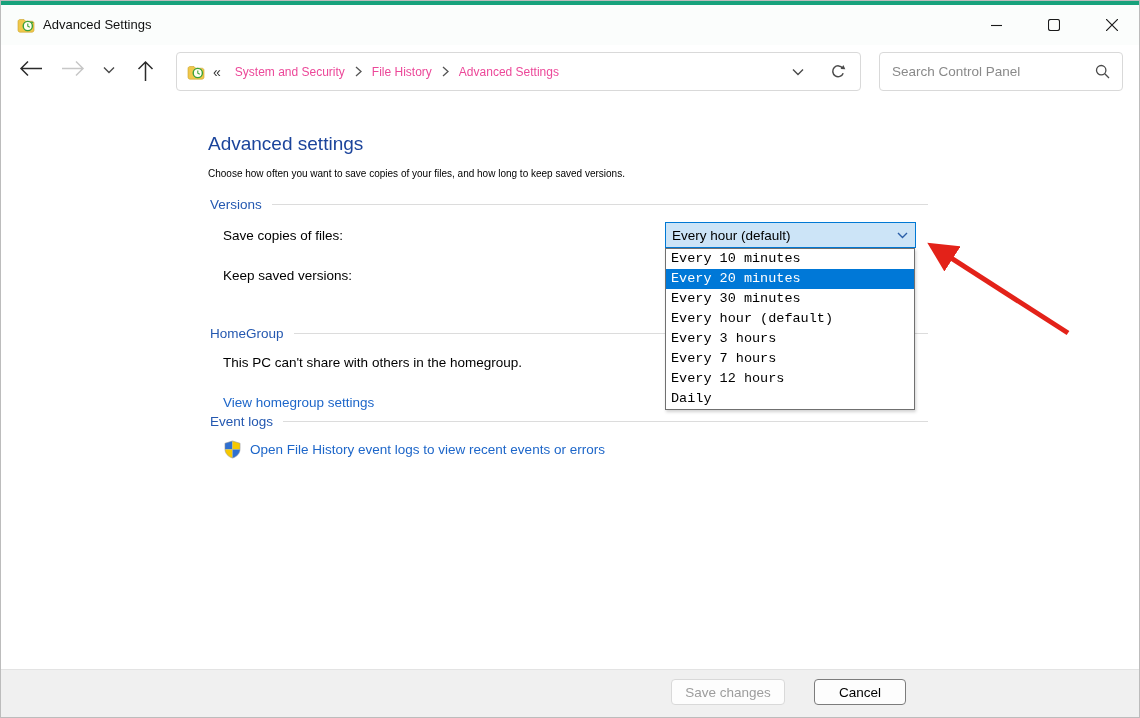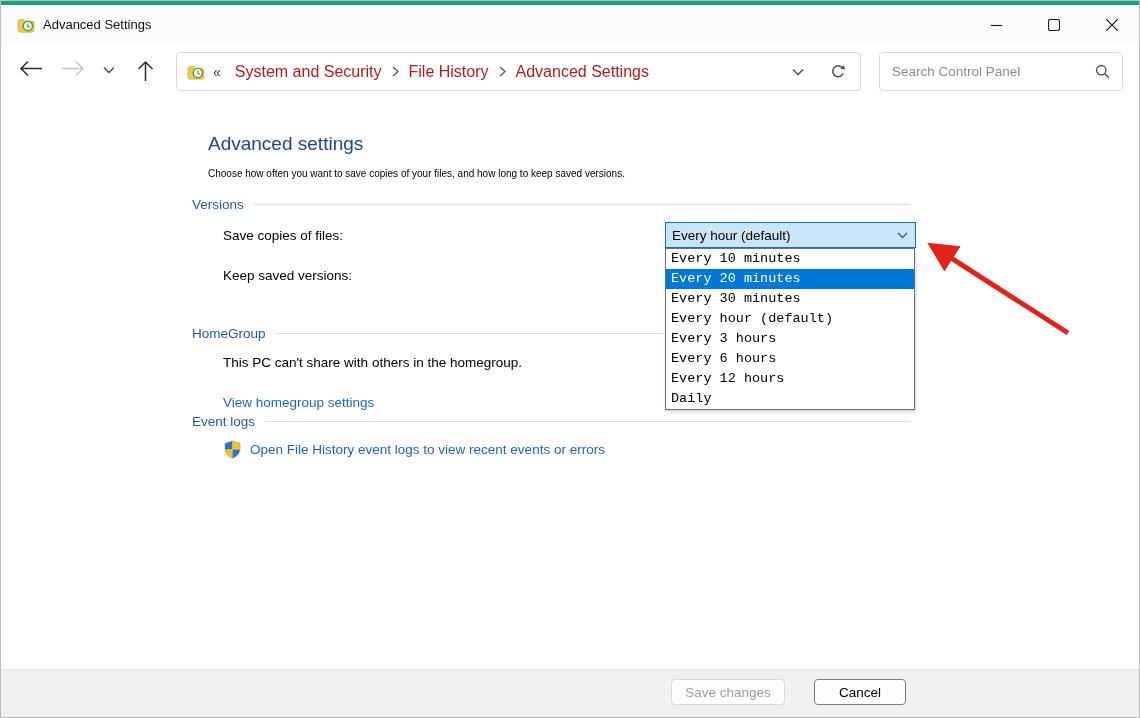--- a/index.html
+++ b/index.html
@@ -17,37 +17,37 @@
   .winbtn.min { left:966px; } .winbtn.max { left:1024px; } .winbtn.close { left:1082px; }
 
   
   .navrow { position:absolute; top:44px; left:0; width:100%; height:52px; background:#fff; }
   .navbtn { position:absolute; top:15px; display:flex; align-items:center; justify-content:center; }
   .nav-back { left:18px; } .nav-fwd { left:60px; } .nav-chev { left:102px; top:21px; } .nav-up { left:136px; }
 
   .crumbbar { position:absolute; left:175px; top:7px; width:685px; height:39px; border:1px solid #d9d9d9; border-radius:4px; background:#fff; display:flex; align-items:center; padding:0 10px; }
   .crumbbar .fh-icon { width:18px; height:18px; margin-right:8px; flex:0 0 auto; }
   .crumb-collapsed { font-size:14px; color:#333; margin-right:10px; }
-  .crumb { font-size:16px; color:#b91c1c; padding:0 4px; white-space:nowrap; }
+  .crumb { font-size:12px; color:#ec4899; padding:0 4px; white-space:nowrap; }
   .crumb-sep { margin:0 6px; display:flex; align-items:center; }
   .crumb-spacer { flex:1; }
   .crumb-chev { margin-right:26px; display:flex; align-items:center; }
   .crumb-refresh { margin-right:4px; display:flex; align-items:center; }
 
   .searchbox { position:absolute; left:878px; top:7px; width:244px; height:39px; border:1px solid #d9d9d9; border-radius:4px; background:#fff; display:flex; align-items:center; }
   .searchbox input { flex:1; border:none; outline:none; font-size:13.5px; padding:0 0 0 12px; color:#222; font-family:inherit; background:transparent; }
   .searchbox input::placeholder { color:#8a8a8a; }
   .searchbox .mag { margin-right:12px; display:flex; }
 
   
   .content { position:absolute; top:96px; left:0; width:1140px; height:572px; background:#fff; }
   .page-heading { position:absolute; left:207px; top:36px; font-size:19px; color:#1b449b; font-weight:400; }
   .page-desc { position:absolute; left:207px; top:71px; font-size:10px; color:#000; }
 
-  .section-header { position:absolute; left:191px; width:718px; display:flex; align-items:center; gap:10px; }
+  .section-header { position:absolute; left:209px; width:718px; display:flex; align-items:center; gap:10px; }
   .section-header .sh-label { font-size:13.5px; color:#2458b0; white-space:nowrap; }
   .section-header .sh-line { flex:1; height:1px; background:#dcdcdc; }
   .sec-versions { top:100px; }
   .sec-homegroup { top:229px; }
   .sec-eventlogs { top:317px;justify-content:space-between; }
 
   .field-label { position:absolute; left:222px; font-size:13.5px; color:#000000; }
   .lbl-save { top:131px; }
   .lbl-keep { top:171px; }
 
@@ -195,21 +195,21 @@
           </svg>
       </span>
     </div>
 
     <div class="listbox">
       <div class="opt">Every 10 minutes</div>
       <div class="opt highlighted">Every 20 minutes</div>
       <div class="opt">Every 30 minutes</div>
       <div class="opt">Every hour (default)</div>
       <div class="opt">Every 3 hours</div>
-      <div class="opt">Every 6 hours</div>
+      <div class="opt">Every 7 hours</div>
       <div class="opt">Every 12 hours</div>
       <div class="opt">Daily</div>
     </div>
 
     <div class="section-header sec-homegroup">
       <span class="sh-label">HomeGroup</span>
       <span class="sh-line"></span>
     </div>
     <div class="hg-text">This PC can't share with others in the homegroup.</div>
     <div class="link hg-link">View homegroup settings</div>

